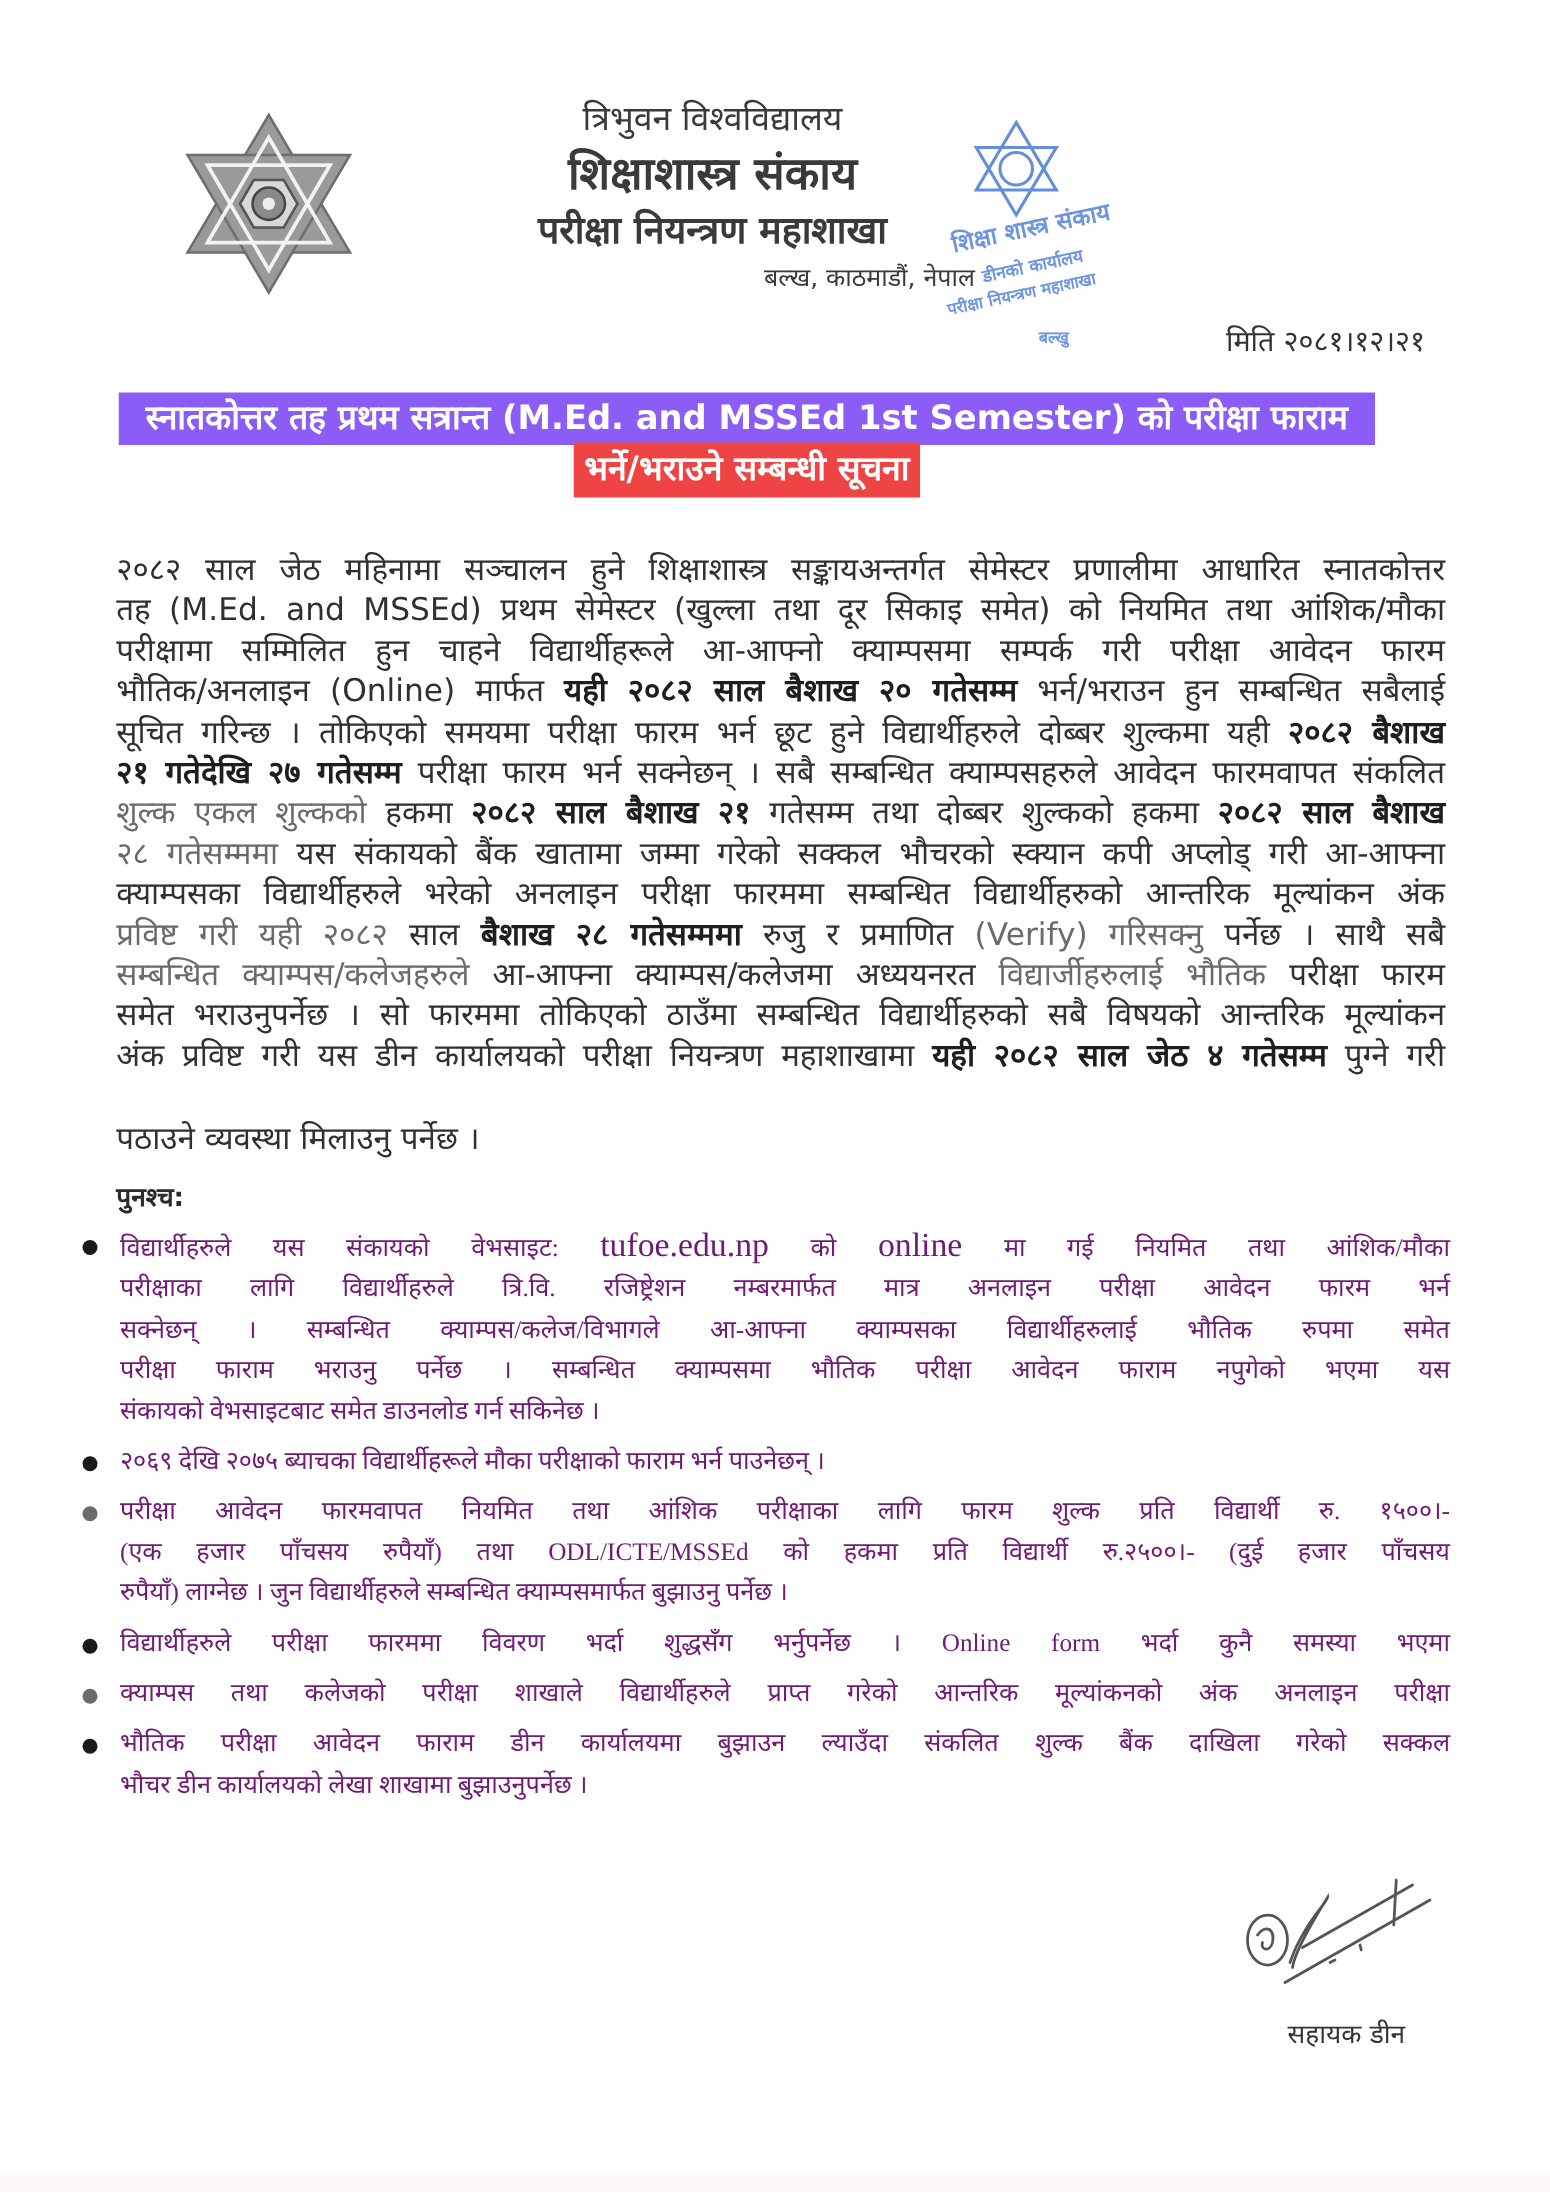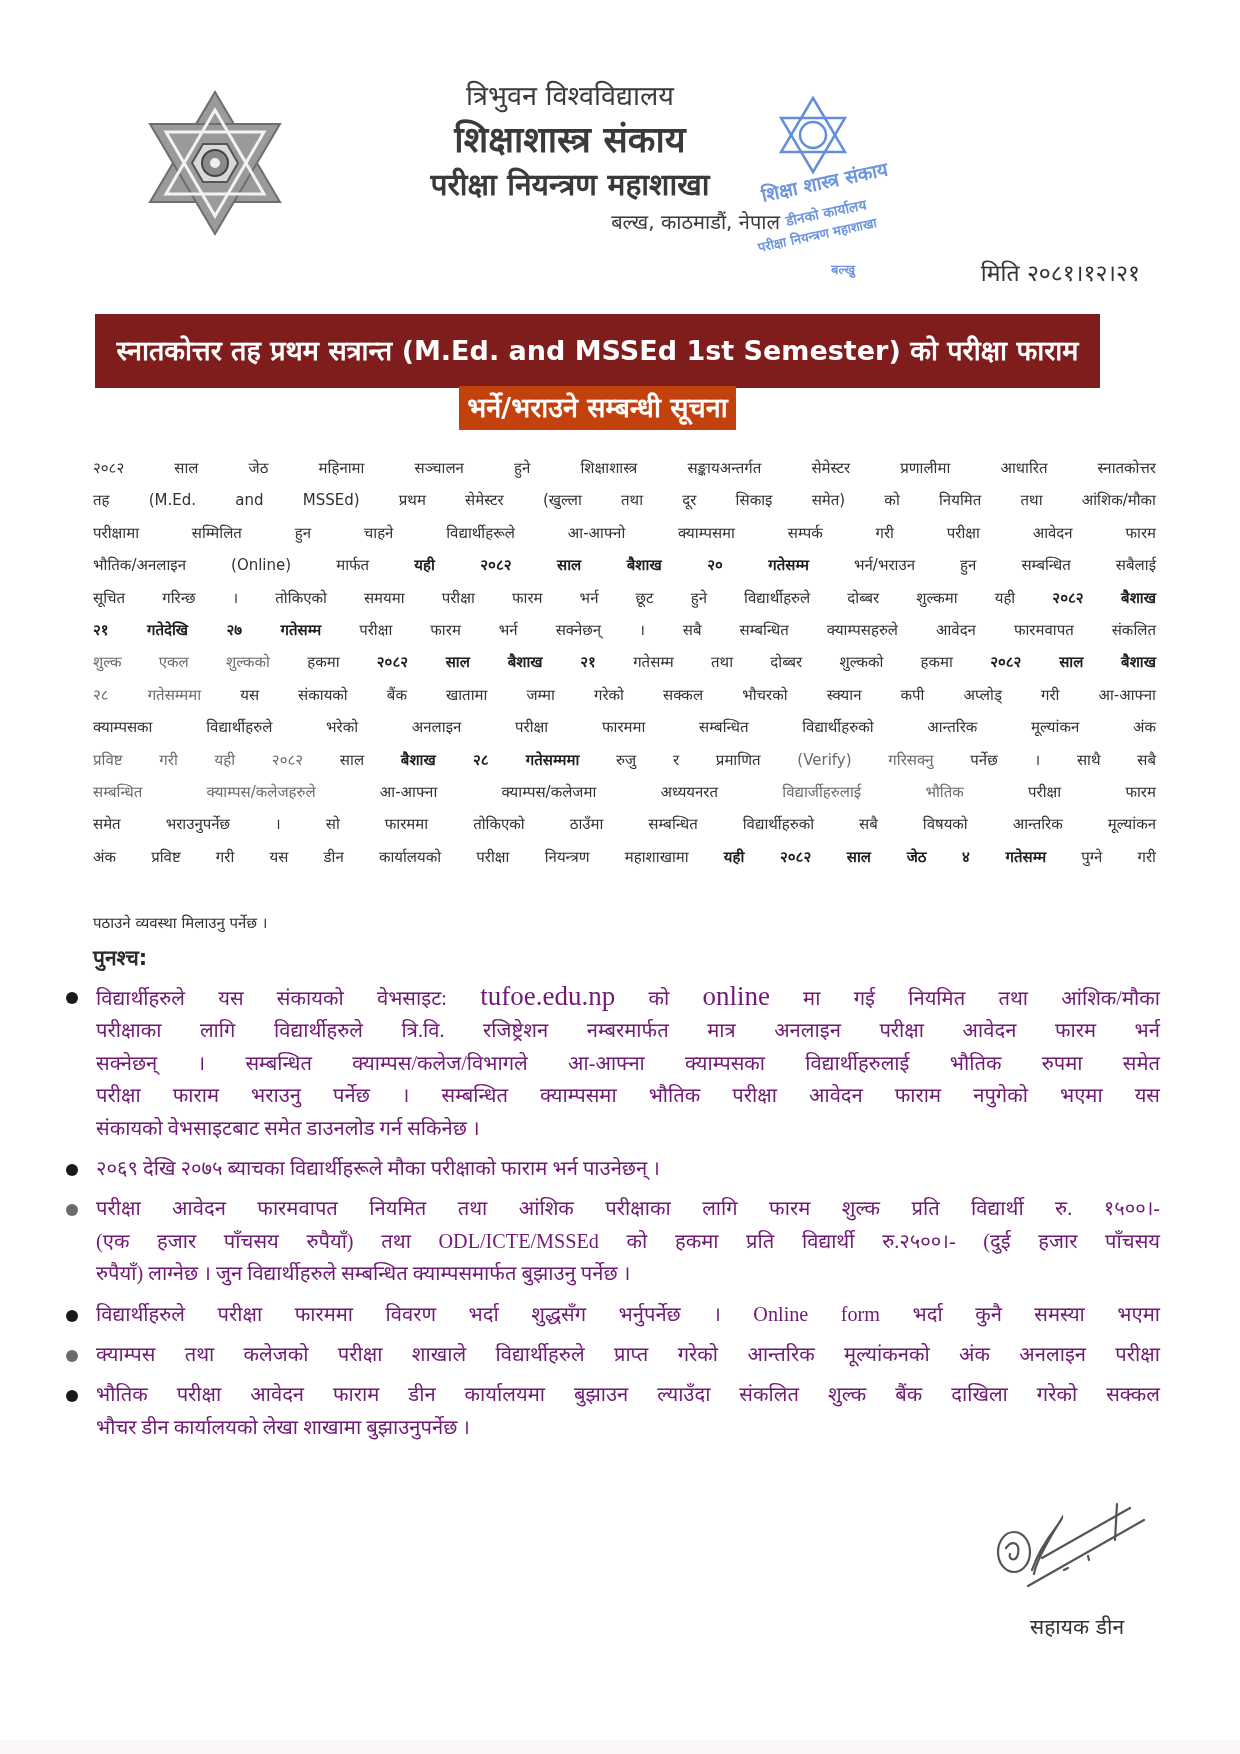--- a/index.html
+++ b/index.html
@@ -11,30 +11,30 @@
   .logo { position: absolute; left: 140px; top: 88px; width: 150px; height: 150px; }
   .header-block { position: absolute; left: 360px; top: 64px; width: 420px; text-align: center; color: #3a3a3a; margin-top: 12px; }
   .hdr-uni { font-size: 27px; line-height: 40px; }
   .hdr-faculty { font-size: 36px; line-height: 48px; font-weight: bold; }
   .hdr-division { font-size: 30px; line-height: 42px; font-weight: bold; }
   .hdr-address { font-size: 20px; line-height: 32px; text-align: right; }
   .stamp { position: absolute; left: 755px; top: 90px; width: 190px; height: 200px; }
   .date-line { position: absolute; right: 100px; top: 256px; font-size: 23px; color: #333; }
   .title-band { position: absolute; left: 95px; top: 314px; width: 1005px; text-align: center; }
   .title-line1 {
-    display: block; background: #7f1d1d; color: #ffffff; font-size: 27px; font-weight: bold;
-    line-height: 42px; padding: 16px 6px; white-space: nowrap;
+    display: block; background: #8b5cf6; color: #ffffff; font-size: 27px; font-weight: bold;
+    line-height: 42px; padding: 0 6px; white-space: nowrap;
   }
   .title-line2 {
-    display: inline-block; background: #c2410c; color: #ffffff; font-size: 27px; font-weight: bold;
+    display: inline-block; background: #ef4444; color: #ffffff; font-size: 27px; font-weight: bold;
     line-height: 44px; padding: 0 8px; margin-top: -2px;
   }
   .body-para {
-    position: absolute; left: 93px; top: 452px; width: 1063px;
-    font-size: 15px; line-height: 32.4px; text-align: justify; color: #303030;
+    position: absolute; left: 93px; top: 440px; width: 1063px;
+    font-size: 25px; line-height: 32.4px; text-align: justify; color: #303030;
   }
   .body-para .line { display: block; text-align: justify; text-align-last: justify; white-space: nowrap; }
   .body-para .line.last { text-align-last: left; margin-top: 34px; }
   .body-para b { font-weight: bold; color: #1e1e1e; }
   .faded { color: #6a6a6a; }
   .postscript-title { position: absolute; left: 93px; top: 943px; font-size: 21px; font-weight: bold; color: #2b2b2b; }
   .notes { position: absolute; left: 60px; top: 980px; width: 1100px; }
   .note { position: relative; padding-left: 36px; margin-bottom: 8px; font-size: 20.2px; line-height: 32.4px; color: #701a75; font-family: Liberation Serif, serif; }
   .note .bullet {
     position: absolute; left: 6px; top: 12px; width: 12px; height: 12px; border-radius: 50%; background: #1a1a1a;

